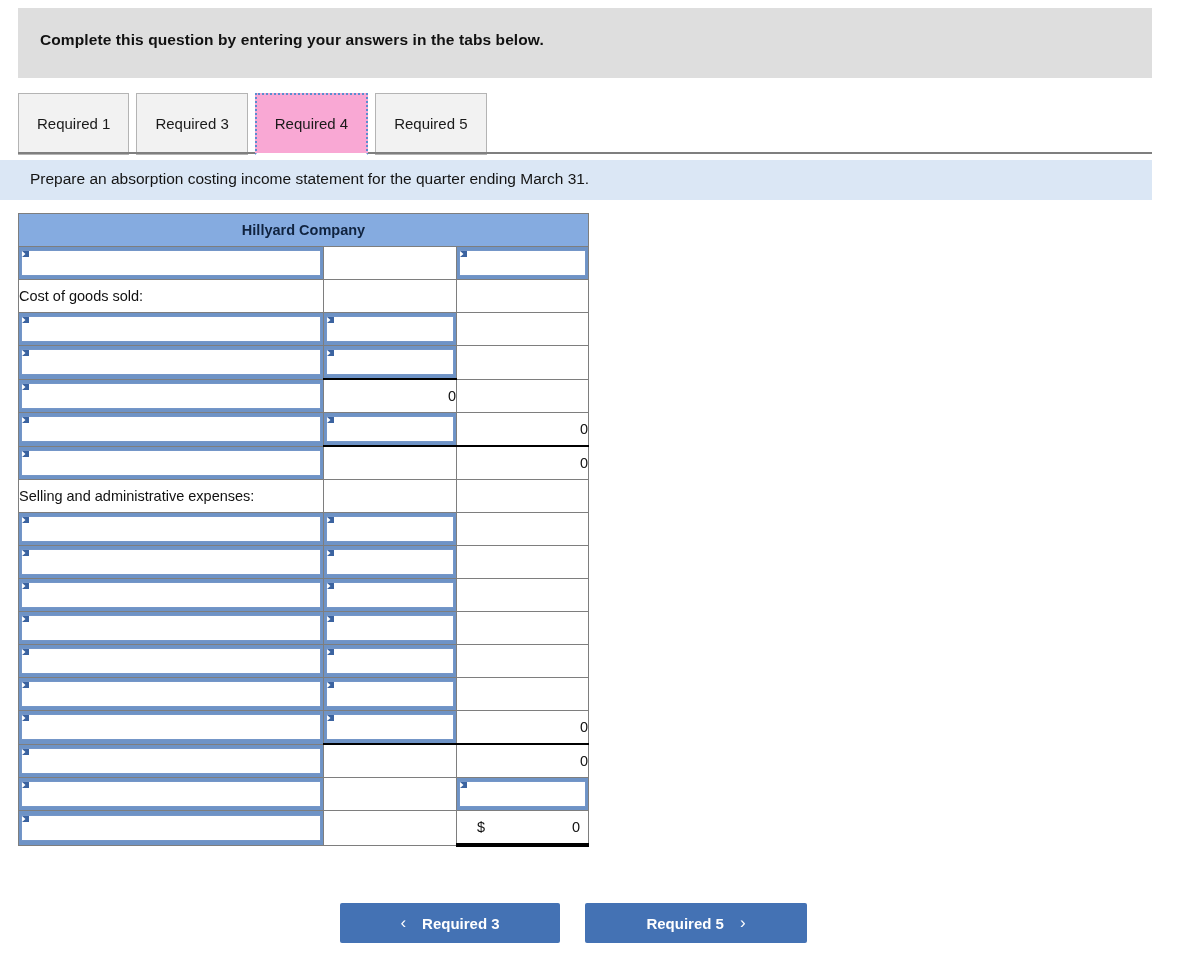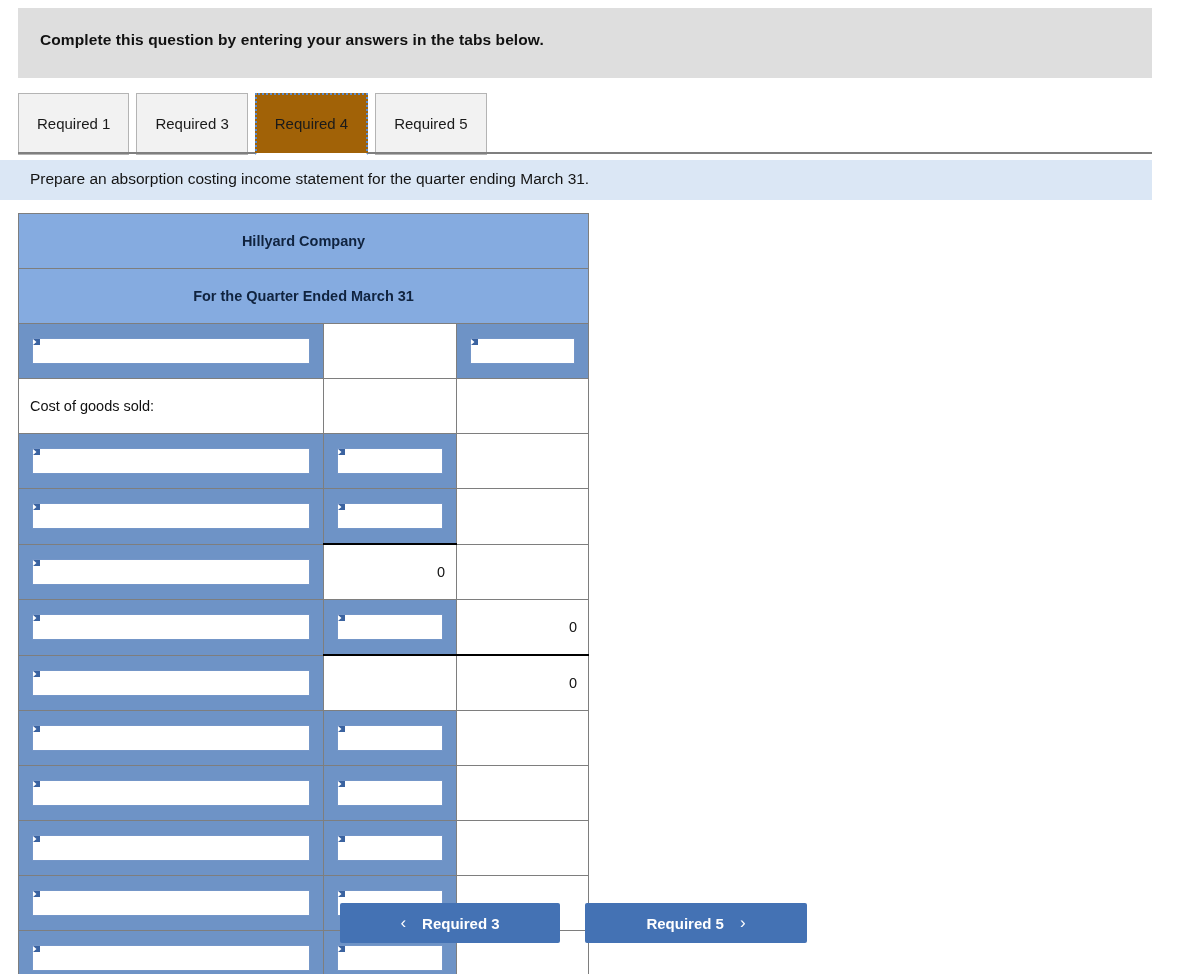--- a/index.html
+++ b/index.html
@@ -31,21 +31,21 @@
   }
   .tab{
     height:62px;box-sizing:border-box;
     background:#f2f2f2;border:1px solid #b4b4b4;
     display:flex;align-items:center;justify-content:center;
     padding:0 18px;margin-right:7px;
     font-size:15px;color:#1a1a1a;white-space:nowrap;
     position:relative;
   }
   .tab.active{
-    background:#a16207;
+    background:#f9a8d4;
     border:2px dotted #5b8dd0;
     border-bottom:2px solid #ffffff;
     z-index:3;
   }
   .tabline{
     position:absolute;left:18px;top:62px;width:1134px;height:2px;
     background:#7f7f7f;
   }
 
   
@@ -59,21 +59,21 @@
     font-size:15.5px;color:#141414;
   }
 
   
   .stmt{
     position:absolute;left:18px;top:213px;
     width:570px;border-collapse:collapse;table-layout:fixed;
   }
   .stmt td{
     border:1px solid #7e7e7e;
-    height:32px;padding:11px;vertical-align:middle;
+    height:32px;padding:0;vertical-align:middle;
     background:#ffffff;
   }
   .c1{width:305px;}
   .c2{width:133px;}
   .c3{width:132px;}
 
   .hdr td{
     background:#85abe0;border:1px solid #7e7e7e;
     text-align:center;font-weight:bold;font-size:14.5px;color:#10233f;
     height:32px;
@@ -165,23 +165,20 @@
   <table class="stmt" id="stmt">
     <colgroup>
       <col class="c1">
         <col class="c2">
         <col class="c3">
     </colgroup>
     <tbody id="stmt-body">
         <tr class="hdr">
           <td colspan="3">Hillyard Company</td>
         </tr>
-        <tr class="hdr">
-          <td colspan="3">For the Quarter Ended March 31</td>
-        </tr>
         <tr>
           <td class=" dd">
             <div class="ddbox"><span></span></div>
           </td>
           <td></td>
           <td class=" dd">
             <div class="ddbox"><span></span></div>
           </td>
         </tr>
         <tr>
@@ -222,20 +219,25 @@
             <div class="ddbox"><span></span></div>
           </td>
           <td class=" num"><span>0</span></td>
         </tr>
         <tr>
           <td class=" dd">
             <div class="ddbox"><span></span></div>
           </td>
           <td class="topline"></td>
           <td class="topline num"><span>0</span></td>
+        </tr>
+        <tr>
+          <td class=" lbl">Selling and administrative expenses:</td>
+          <td></td>
+          <td></td>
         </tr>
         <tr>
           <td class=" dd">
             <div class="ddbox"><span></span></div>
           </td>
           <td class=" dd">
             <div class="ddbox"><span></span></div>
           </td>
           <td></td>
         </tr>

